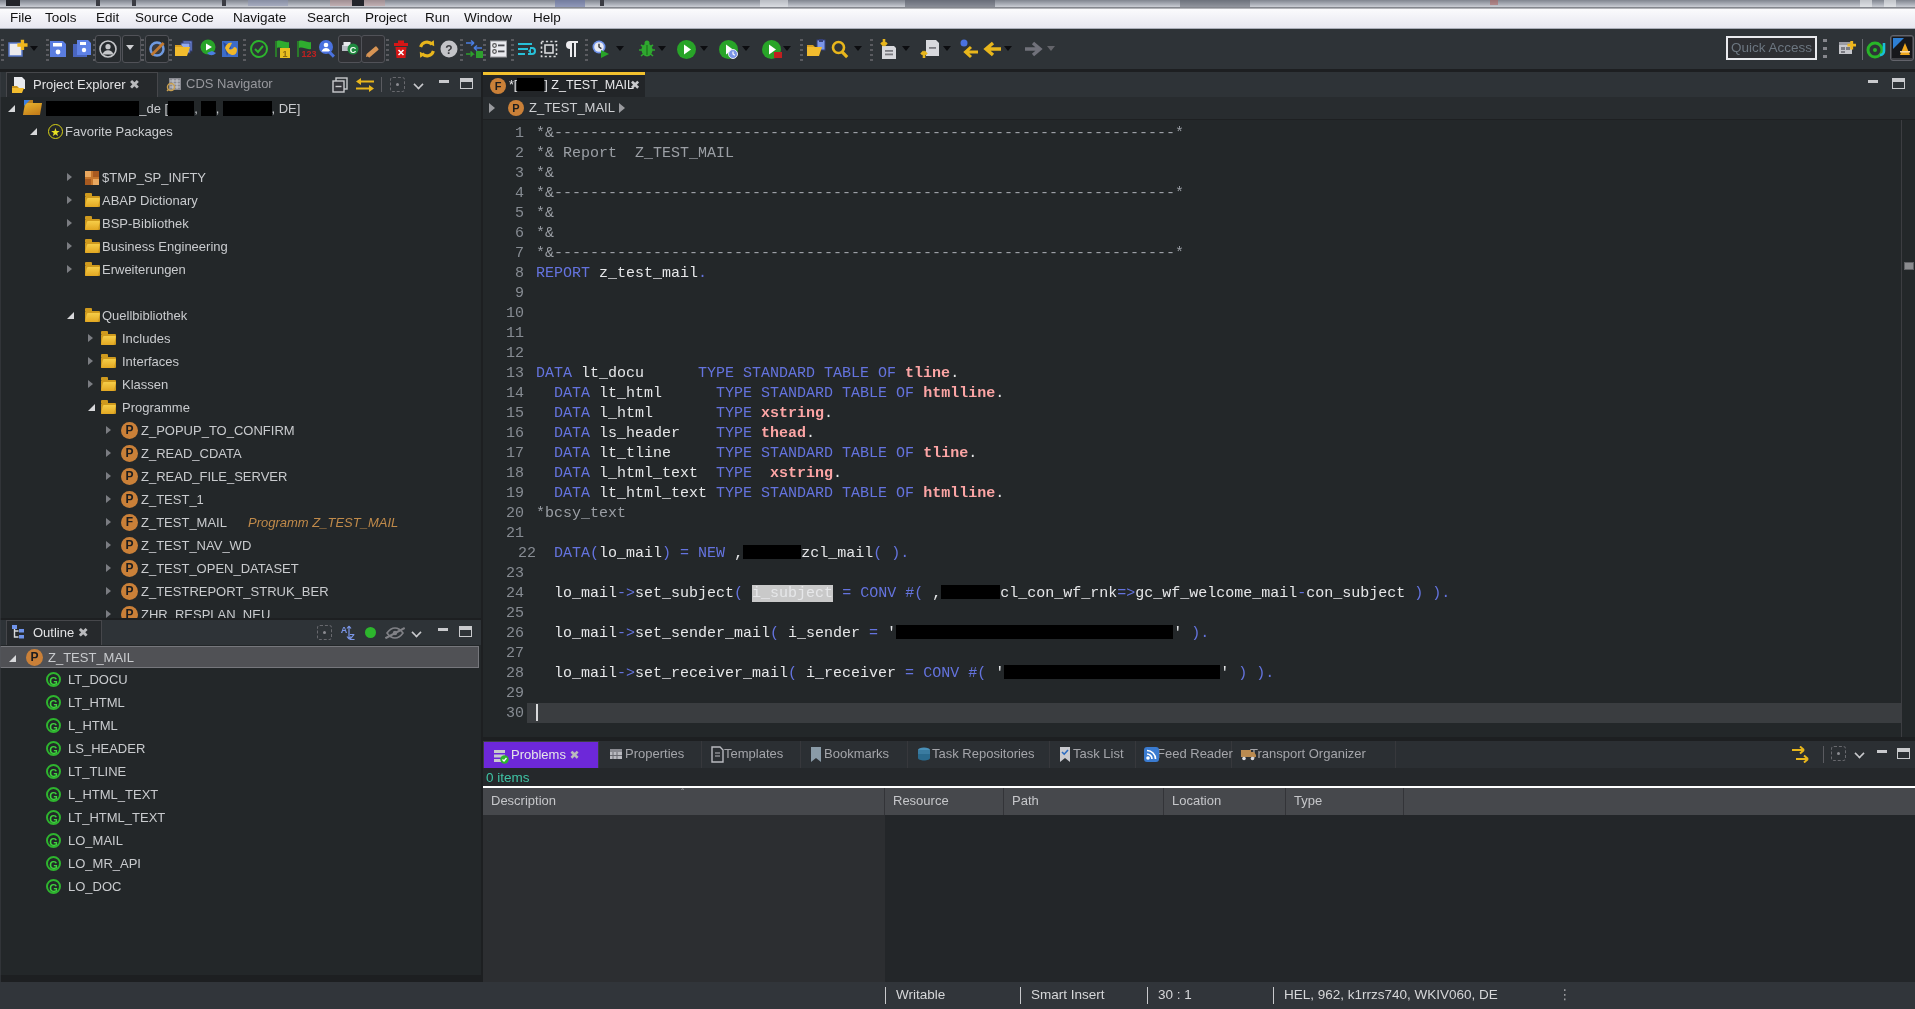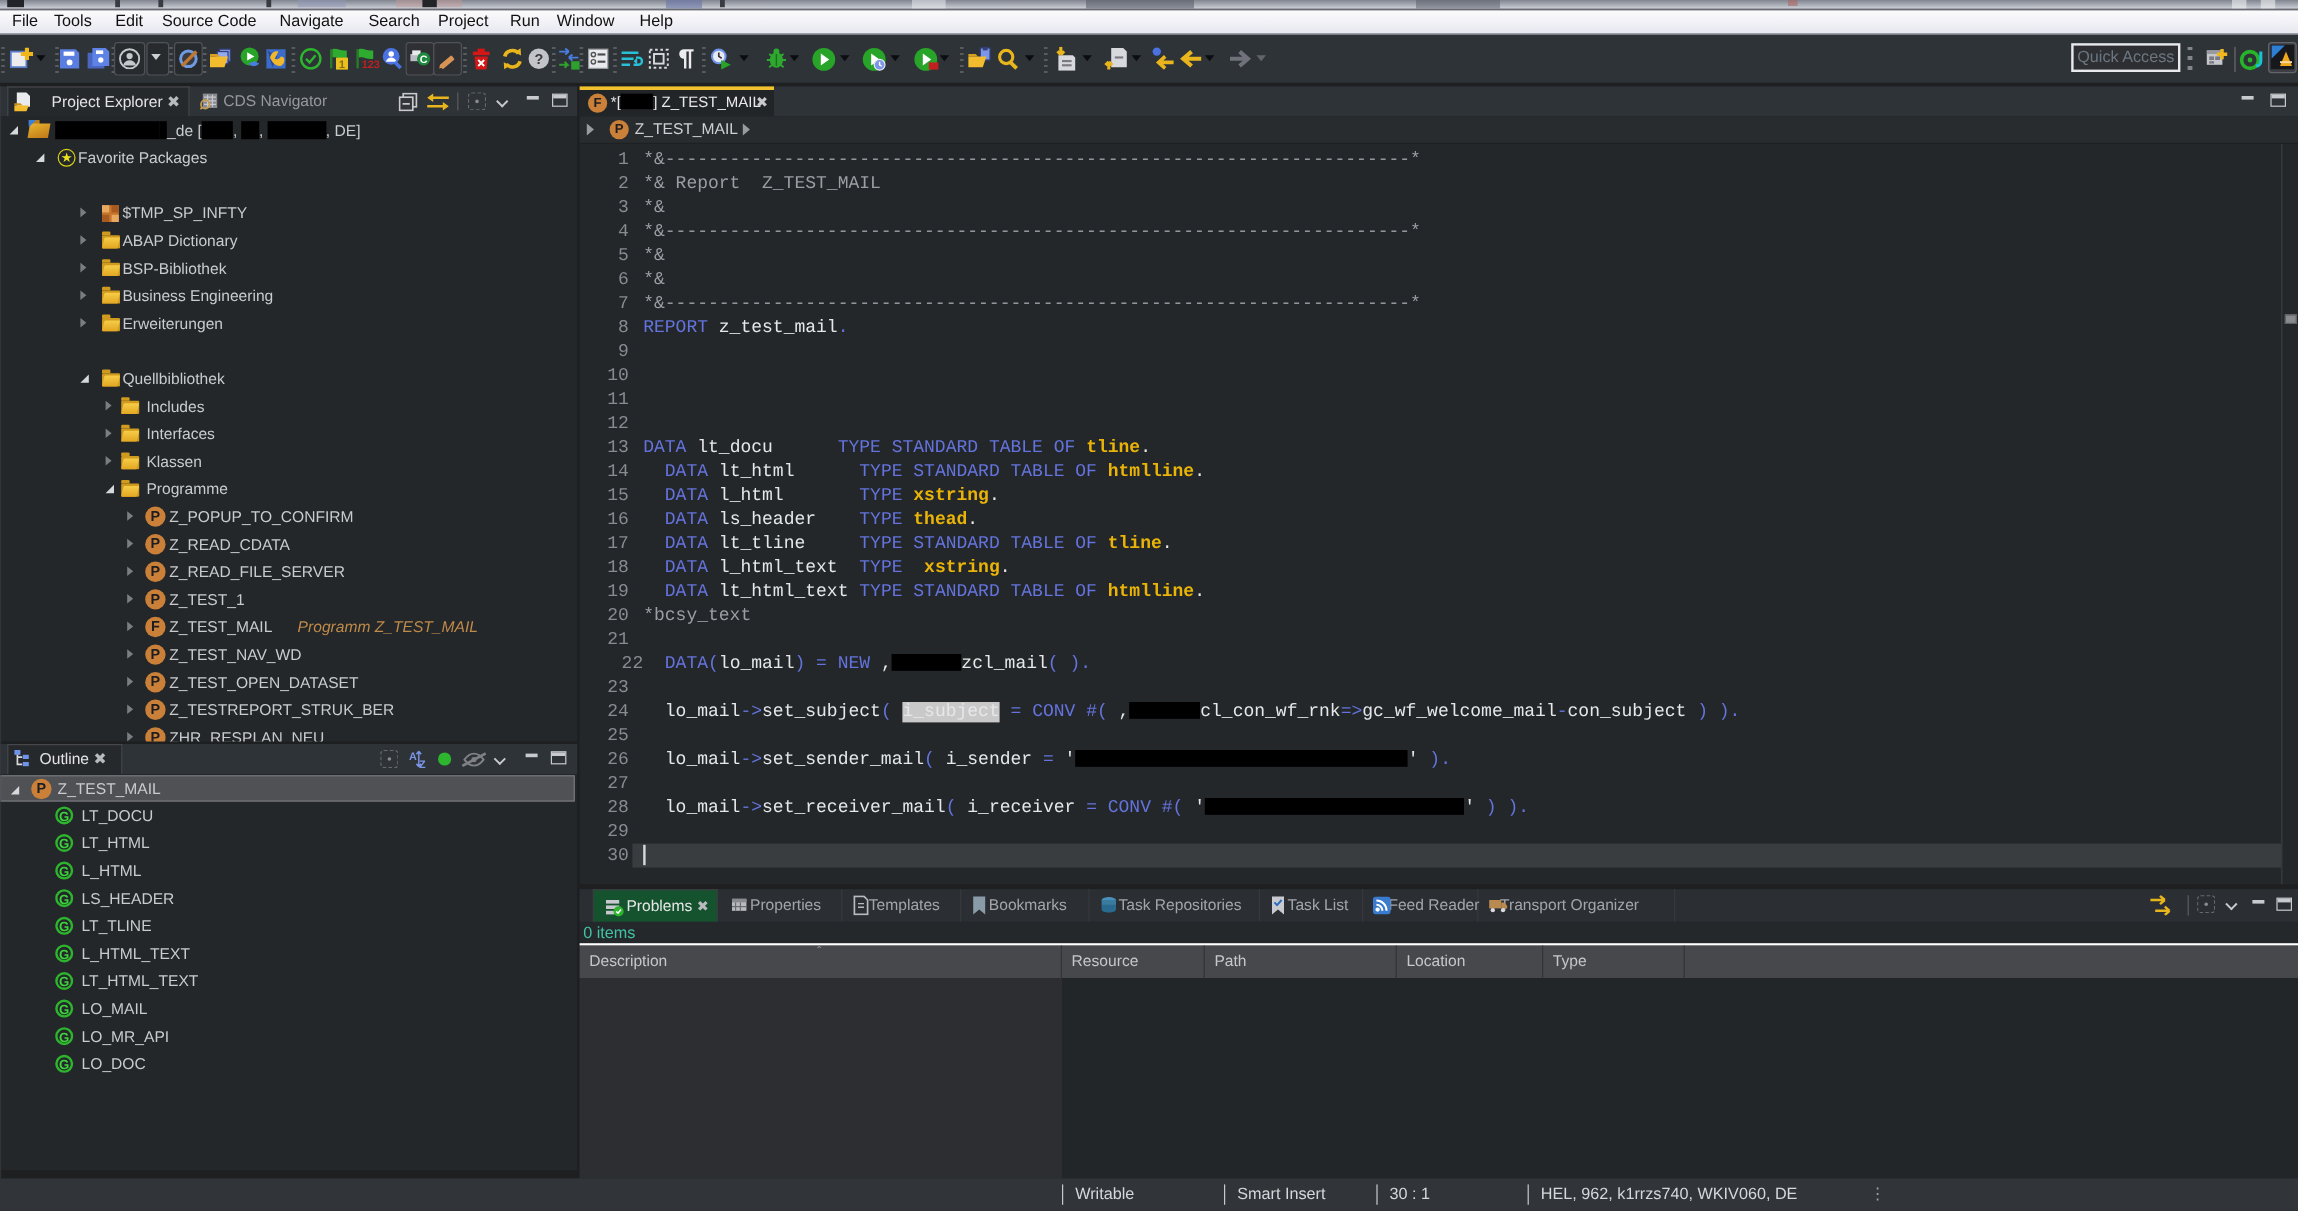--- a/index.html
+++ b/index.html
@@ -26,21 +26,21 @@
 .orow{position:absolute;height:23px;line-height:23px;color:#c9cbce;font-size:13px;white-space:nowrap;width:481px}
 
 #edtabs{left:483px;top:72px;width:1432px;height:25px;background:#2e3337}
 #edtab{position:absolute;left:483px;top:72px;width:162px;height:25px;background:#222528;border-top:3px solid #f2c12e;color:#e8e8ea;font-size:12.5px;line-height:21px;white-space:nowrap}
 #crumb{left:483px;top:97px;width:1432px;height:23px;background:#282c2f;border-bottom:1px solid #1e2022;color:#cfd0d3;font-size:13px;line-height:22px}
 #code{left:483px;top:120px;width:1418px;height:617px;background:#232729;overflow:hidden}
 .cl{position:absolute;left:0;height:20px;width:1418px;font-family:"Liberation Mono",monospace;font-size:15px;line-height:20px;white-space:pre;color:#e6e7e9}
 .ln{position:absolute;width:41px;text-align:right;color:#878c93;font-family:"Liberation Mono",monospace;font-size:15px;line-height:20px}
 .k{color:#6473de}
 .cm{color:#9b9fa5}
-.ty{color:#eab308;font-weight:bold}
+.ty{color:#fca5a5;font-weight:bold}
 .red{display:inline-block;background:#000;height:14px;vertical-align:-2px}
 .sel{background:#c9c9c9}
 #ruler{left:1901px;top:120px;width:14px;height:617px;background:#232729;border-left:1px solid #3c3d41}
 
 #bpanel{left:483px;top:741px;width:1432px;height:241px;background:#25282b}
 .btab{display:inline-block;height:27px;line-height:26px;color:#a4a5aa;font-size:13px;white-space:nowrap;padding:0 10px;border-right:1px solid #37383c}
 #bhdr{position:absolute;left:0;top:45px;width:1432px;height:2px;background:#fff}
 #thead{position:absolute;left:0;top:47px;width:1432px;height:27px;background:#46484c;color:#c6c7ca;font-size:13px;line-height:26px}
 .col{position:absolute;top:0;height:27px;border-right:1px solid #333438;padding-left:8px}
 #status{left:0;top:982px;width:1915px;height:27px;background:#31353a;color:#d6d7d9;font-size:13.5px;line-height:26px}
@@ -329,21 +329,21 @@
     <div class="abs" style="left:1890px;top:6px;width:24px;height:26px;background:#3e3f44;border:1px solid #63646b;border-radius:3px"></div>
     <svg class="abs" style="left:1892px;top:8px" width="20" height="21" viewBox="0 0 20 21">
       <rect x="0" y="0" width="20" height="21" fill="#17181c"></rect>
       <path d="M1 1h11L1 12z" fill="#2d7fd4"></path>
       <path d="M13 6l5 12H8z" fill="#f0a81c"></path>
       <rect x="8" y="14" width="10" height="1.6" fill="#f8d8a0"></rect>
     </svg>
   </div>
 
 <div class="abs vhdr" style="left:0;top:72px;width:481px;height:25px"></div>
-<div class="abs vtab" style="left:6px;top:72px;width:152px;padding-left:36px">Project Explorer <span style="color:#b9babd">✖</span></div>
+<div class="abs vtab" style="left:6px;top:72px;width:152px;padding-left:26px">Project Explorer <span style="color:#b9babd">✖</span></div>
 <svg class="abs" style="left:11px;top:76px" width="17" height="17" viewBox="0 0 17 17">
     <path d="M3 1h8l3 3v9H3z" fill="#e9eaee"></path>
     <path d="M1 10h5l2 2h-7z" fill="#c8931d"></path>
     <path d="M1 12h12l-2 5H1z" fill="#f2bc2e"></path>
   </svg>
 <div class="abs vtab inact" style="left:162px;top:72px;width:120px;padding-left:24px">CDS Navigator</div>
 <svg class="abs" style="left:166px;top:76px" width="17" height="17" viewBox="0 0 17 17">
     <rect x="3" y="2" width="12" height="12" fill="#8a8b92"></rect>
     <path d="M4 5h10M4 8h10M4 11h10M7 3v10M11 3v10" stroke="#c8c9ce" stroke-width="1"></path>
     <circle cx="5" cy="11" r="3.5" fill="none" stroke="#c89f50" stroke-width="1.5"></circle>
@@ -612,21 +612,21 @@
 <div class="ln" style="top:564px;left:0">29</div>
 <div class="ln" style="top:584px;left:0">30</div>
     <div class="cl" style="left:53px;top:584px"><span style="display:inline-block;width:2px;height:17px;background:#d8d9db;vertical-align:-3px"></span></div>
 </div>
 <div class="abs" id="ruler">
     <div class="abs" style="left:2px;top:142px;width:10px;height:8px;background:#8a8b8e;border:1px solid #606165"></div>
   </div>
 
 <div class="abs" id="bpanel">
   <div id="btabs" style="position:absolute;left:0;top:0;width:1432px;height:27px;background:#2b2f33">
-    <div style="position:absolute;left:11px;top:0;width:104px;height:27px;background:#14532d;border:1px solid #3c3d42;border-bottom:none;color:#e6e6e8;font-size:13px;line-height:25px"><svg style="position:absolute;left:9px;top:6px" width="16" height="16" viewBox="0 0 16 16">
+    <div style="position:absolute;left:0;top:0;width:116px;height:27px;background:#6d28d9;border:1px solid #3c3d42;border-bottom:none;color:#e6e6e8;font-size:13px;line-height:25px"><svg style="position:absolute;left:9px;top:6px" width="16" height="16" viewBox="0 0 16 16">
           <rect x="1" y="2" width="11" height="3" fill="#c8c9ce"></rect>
           <rect x="1" y="6.5" width="11" height="3" fill="#c8c9ce"></rect>
           <rect x="1" y="11" width="7" height="3" fill="#c8c9ce"></rect>
           <circle cx="11.5" cy="11.5" r="4.2" fill="#2db52d"></circle>
           <path d="M9.5 11.5l1.5 1.5 2.5-3" stroke="#fff" stroke-width="1.3" fill="none"></path>
         </svg><span style="margin-left:27px">Problems</span> <span style="color:#b9babd;font-size:12px">✖</span></div>
     <div class="btab" style="position:absolute;left:118px;width:101px"><svg style="position:absolute;left:8px;top:7px" width="16" height="14" viewBox="0 0 16 14">
           <rect x="1" y="1" width="12" height="10" fill="#b9bac0"></rect>
           <rect x="1" y="1" width="12" height="3" fill="#8a8b92"></rect>
           <path d="M4 4v7M8 4v7M1 7.5h12" stroke="#6a6b72" stroke-width="1"></path>

